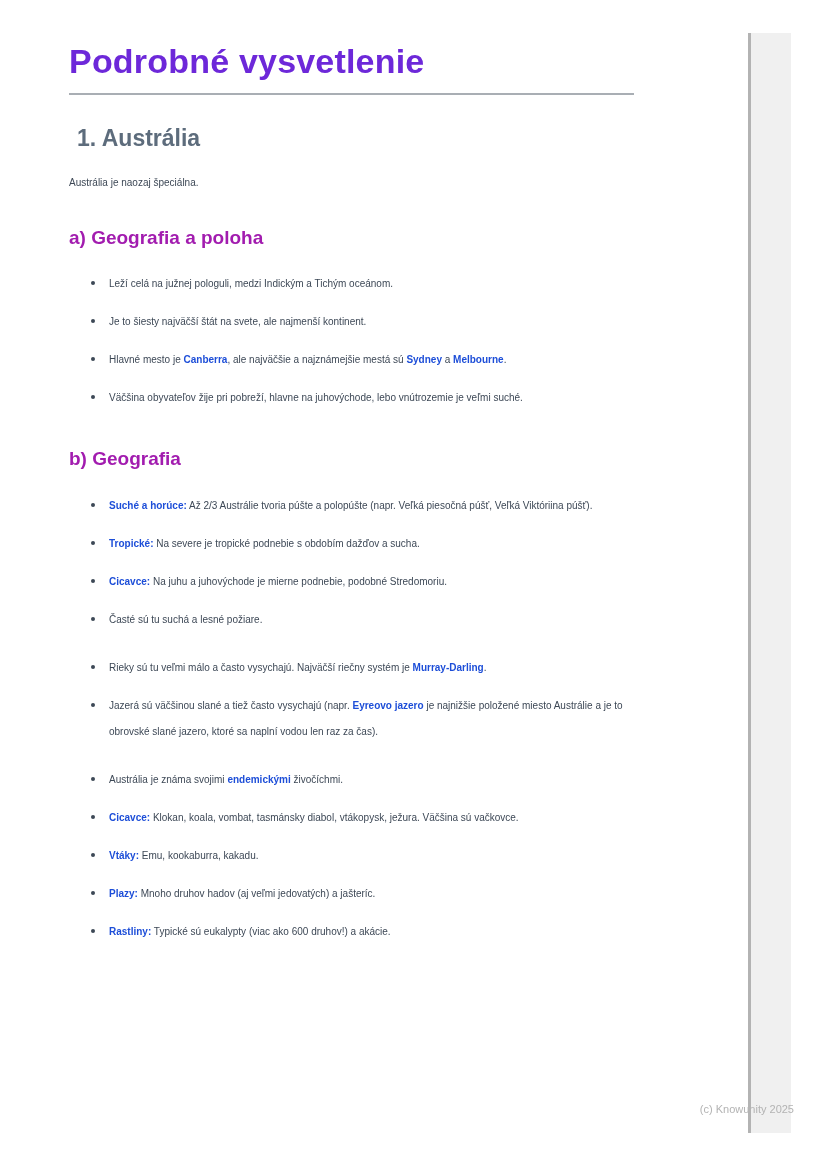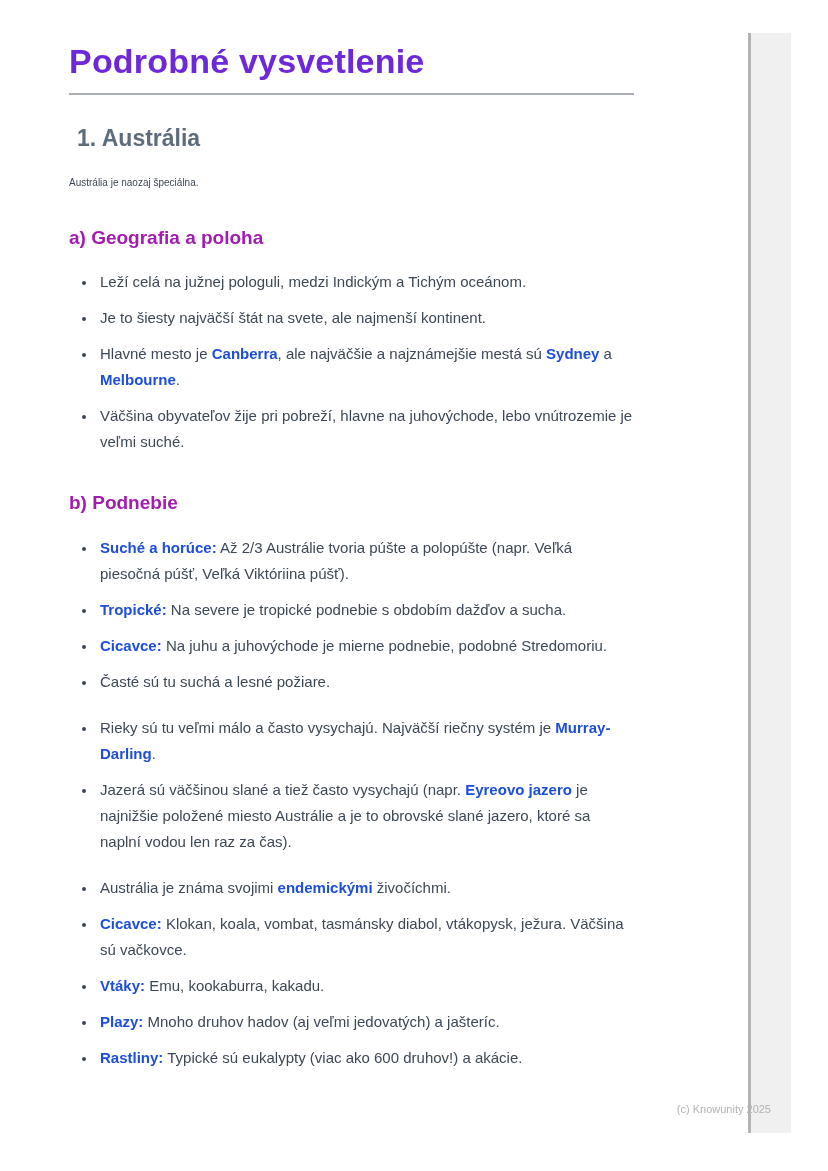--- a/index.html
+++ b/index.html
@@ -52,24 +52,24 @@
     line-height: 1.25;
     font-weight: 600;
     color: #a21caf;
   }
   ul.bullet-list {
     margin: 20px 0 0 0;
     padding: 0 0 0 28px;
     list-style: disc;
   }
   ul.bullet-list li {
-    font-size: 15px;
+    font-size: 10px;
     line-height: 26px;
     color: #3d4856;
-    margin: 0 0 10px 0;
+    margin: 0 0 10px 9px;
     padding-left: 3px;
   }
   ul.bullet-list li::marker {
     color: #3d4856;
     font-size: 14px;
   }
   ul.bullet-list li strong {
     font-weight: 700;
     color: #1d4ed8;
   }
@@ -80,21 +80,21 @@
     width: 43px;
     height: 1100px;
     background: #f0f0f0;
     border-left: 3px solid #b3b3b3;
     box-sizing: border-box;
     z-index: 1;
   }
   .watermark {
     position: absolute;
     top: 1103px;
-    right: 57px;
+    right: 34px;
     font-size: 11px;
     line-height: 13px;
     color: #b3b3b3;
     z-index: 2;
     white-space: nowrap;
   }
 </style>
 </head>
 <body>
 
@@ -104,21 +104,21 @@
   <div id="doc-body">
       <h2 class="section-heading">1. Austrália</h2>
       <p class="intro-paragraph">Austrália je naozaj špeciálna.</p>
       <h3 class="subsection-heading">a) Geografia a poloha</h3>
       <ul class="bullet-list">
         <li><span>Leží celá na južnej pologuli, medzi Indickým a Tichým oceánom.</span></li>
         <li><span>Je to šiesty najväčší štát na svete, ale najmenší kontinent.</span></li>
         <li><span>Hlavné mesto je </span><strong>Canberra</strong><span>, ale najväčšie a najznámejšie mestá sú </span><strong>Sydney</strong><span> a </span><strong>Melbourne</strong><span>.</span></li>
         <li><span>Väčšina obyvateľov žije pri pobreží, hlavne na juhovýchode, lebo vnútrozemie je veľmi suché.</span></li>
       </ul>
-      <h3 class="subsection-heading">b) Podnebie</h3>
+      <h3 class="subsection-heading">b) Geografia</h3>
       <ul class="bullet-list">
         <li><strong>Suché a horúce:</strong><span> Až 2/3 Austrálie tvoria púšte a polopúšte (napr. Veľká piesočná púšť, Veľká Viktóriina púšť).</span></li>
         <li><strong>Tropické:</strong><span> Na severe je tropické podnebie s obdobím dažďov a sucha.</span></li>
         <li><strong>Cicavce:</strong><span> Na juhu a juhovýchode je mierne podnebie, podobné Stredomoriu.</span></li>
         <li><span>Časté sú tu suchá a lesné požiare.</span></li>
       </ul>
       <ul class="bullet-list">
         <li><span>Rieky sú tu veľmi málo a často vysychajú. Najväčší riečny systém je </span><strong>Murray-Darling</strong><span>.</span></li>
         <li><span>Jazerá sú väčšinou slané a tiež často vysychajú (napr. </span><strong>Eyreovo jazero</strong><span> je najnižšie položené miesto Austrálie a je to obrovské slané jazero, ktoré sa naplní vodou len raz za čas).</span></li>
       </ul>

